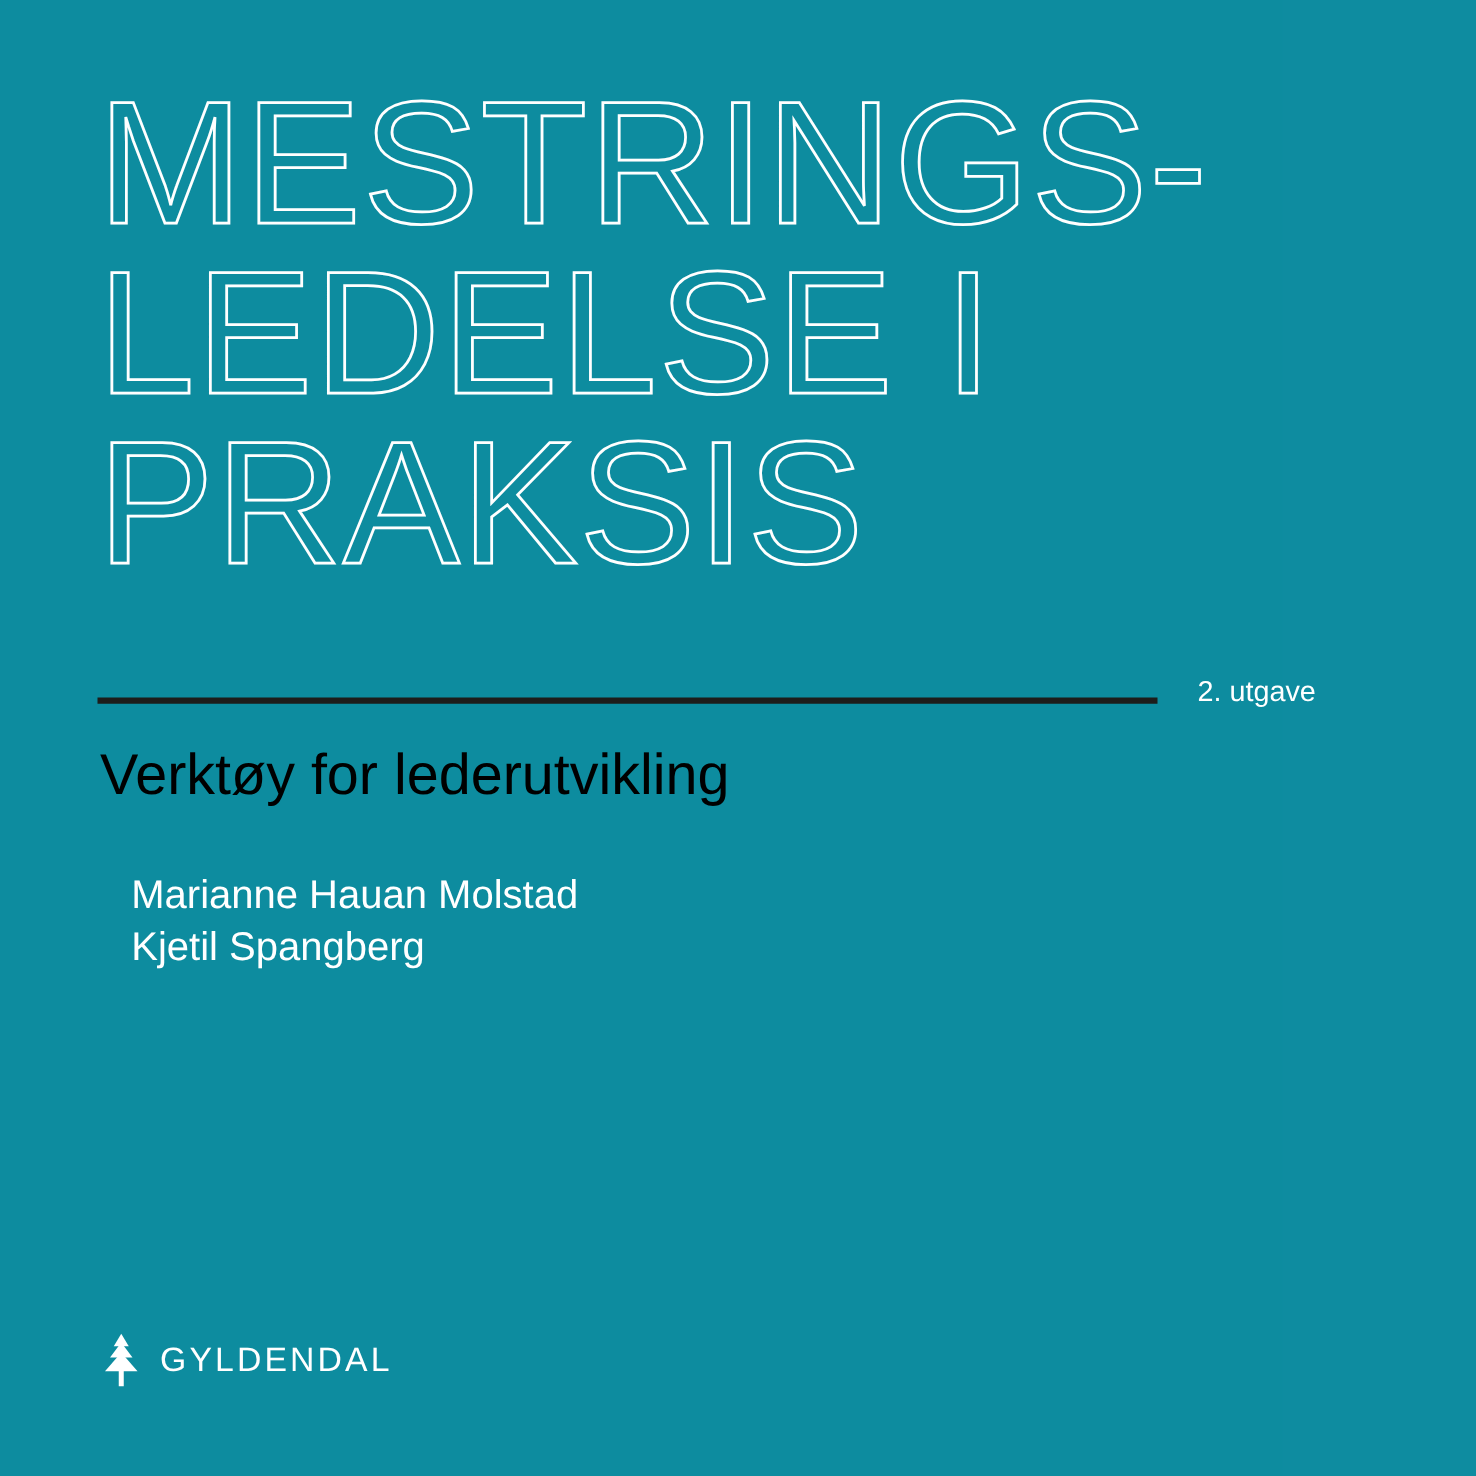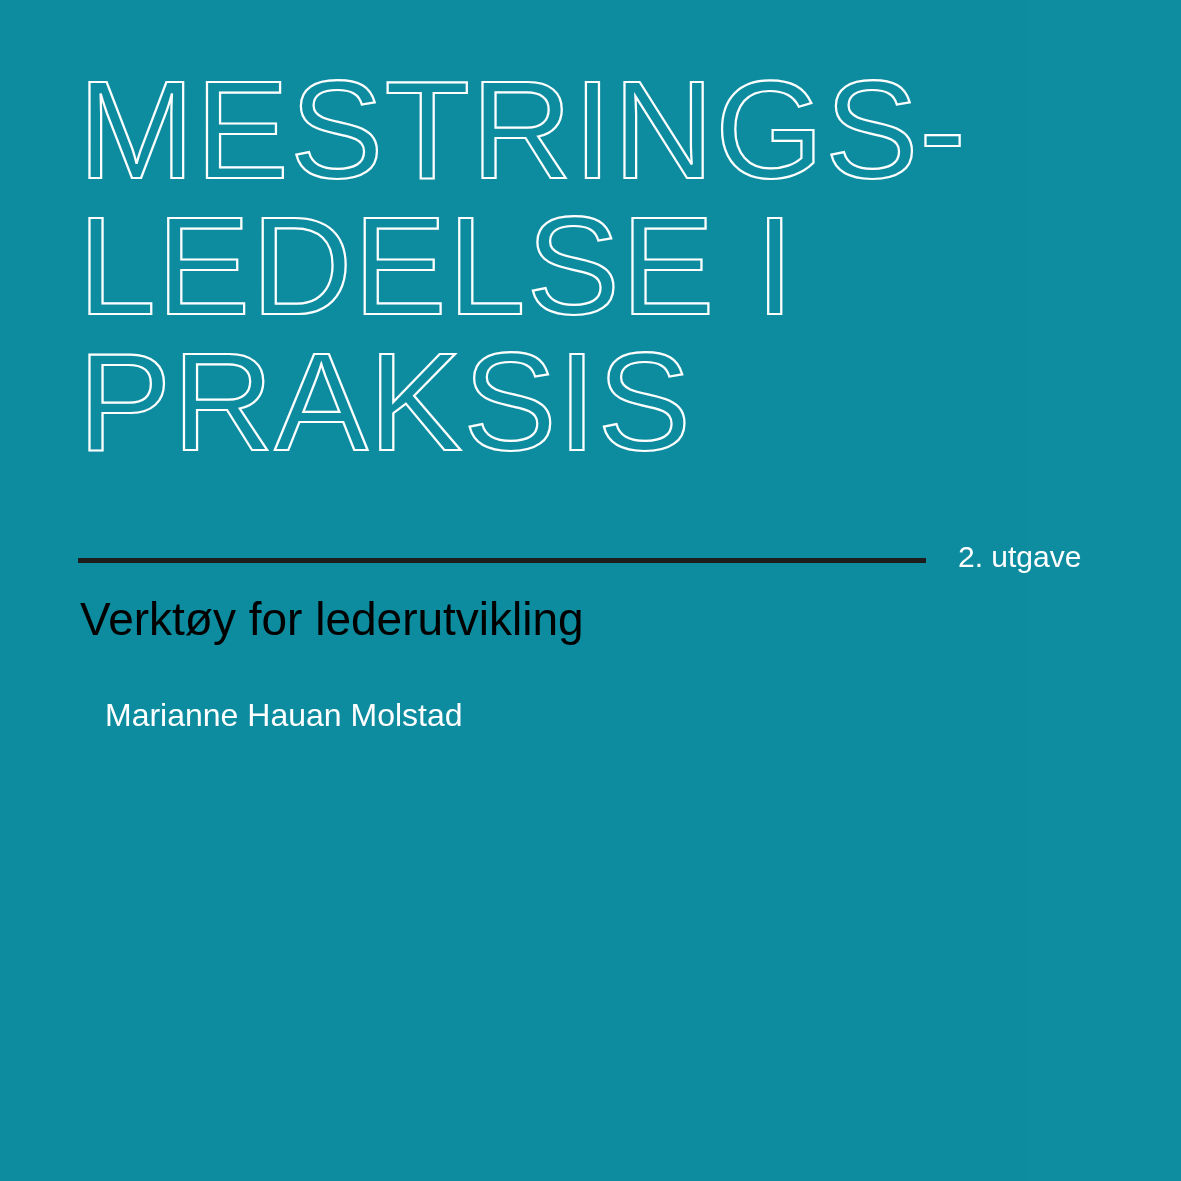--- a/index.html
+++ b/index.html
@@ -53,21 +53,21 @@
     left: 0;
     top: 10px;
     width: 848px;
     height: 5px;
     background: #1d1d1b;
   }
   .edition {
     position: absolute;
     left: 880px;
     top: -8px;
-    font-size: 30px;
+    font-size: 23px;
     color: #ffffff;
     white-space: nowrap;
   }
 
   
   .subtitle {
     position: absolute;
     left: 80px;
     top: 592px;
     font-size: 46px;
@@ -126,16 +126,30 @@
 
   <div class="rule-row">
     <div class="rule"></div>
     <div class="edition">2. utgave</div>
   </div>
 
   <div class="subtitle">Verktøy for lederutvikling</div>
 
   <div class="authors">
     <div class="author">Marianne Hauan Molstad</div>
+    <div class="author">Kjetil Spangberg</div>
   </div>
 
+  <div class="publisher">
+    <span class="publisher-mark">
+      <svg viewBox="0 0 34 44" width="34" height="44" aria-hidden="true">
+        <g fill="#ffffff">
+          <polygon points="17,1 23,11 11,11"></polygon>
+          <polygon points="17,8 26,20 8,20"></polygon>
+          <polygon points="17,16 30,31 4,31"></polygon>
+          <rect x="15" y="29" width="4" height="14"></rect>
+        </g>
+      </svg>
+    </span>
+    <span class="publisher-name">GYLDENDAL</span>
+  </div>
 
 </div>
 
 </body></html>

